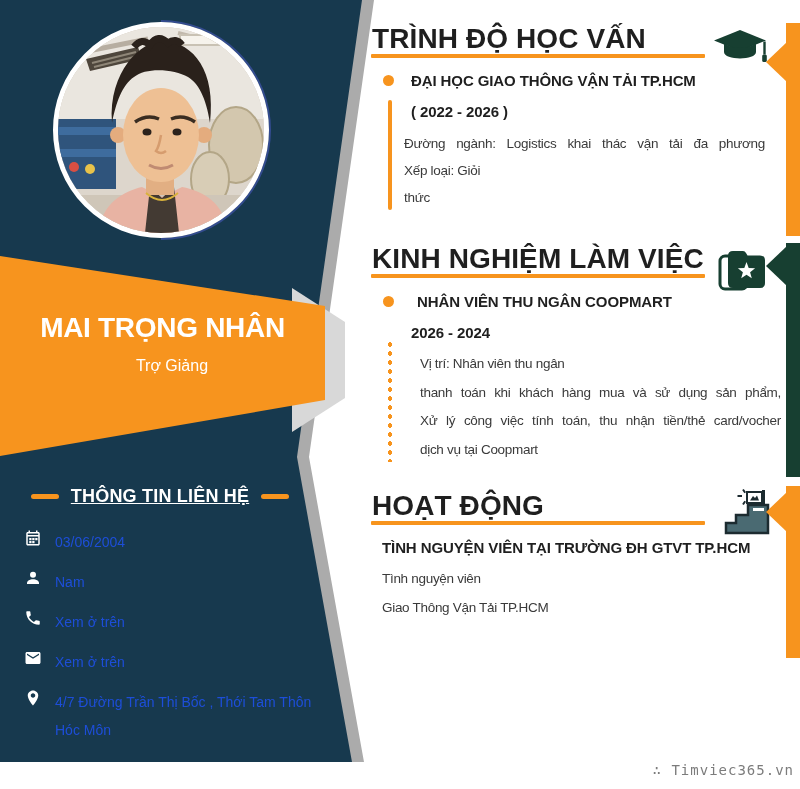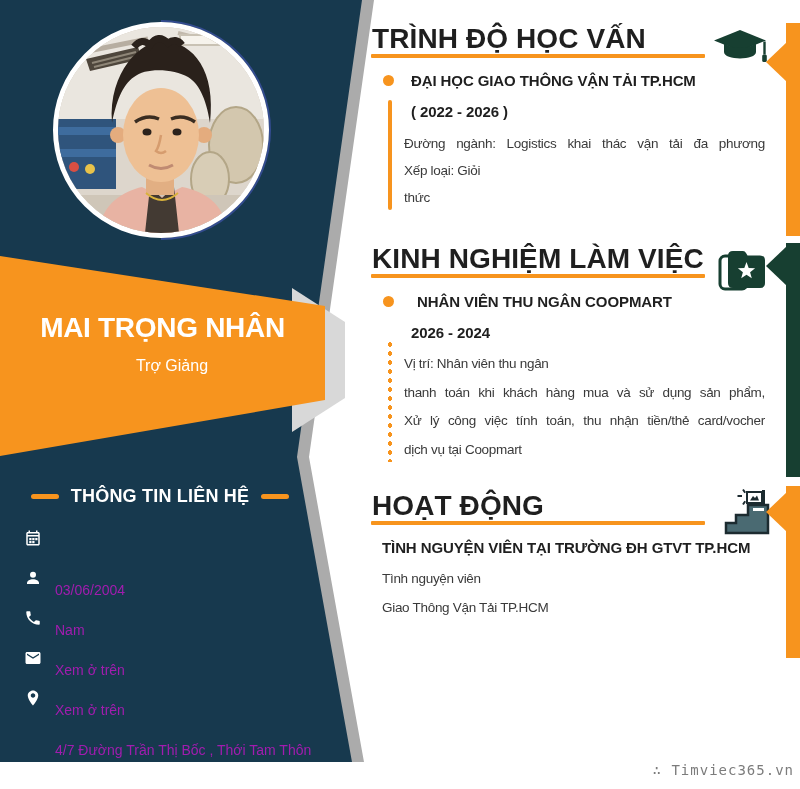--- a/index.html
+++ b/index.html
@@ -15,28 +15,28 @@
     font-size:28px;font-weight:bold;letter-spacing:-0.3px;line-height:40px;
   }
   .cv-title{
     left:0;top:354px;width:328px;text-align:center;color:#ffffff;
     font-size:16px;line-height:24px;margin-left:8px;
   }
   .contact-heading-row{
     left:0;top:483px;width:320px;display:flex;align-items:center;justify-content:center;gap:12px;
   }
   .contact-heading{
-    color:#ffffff;font-size:18px;font-weight:bold;letter-spacing:0.2px;line-height:26px;
+    color:#ffffff;font-size:18px;font-weight:bold;letter-spacing:0.2px;line-height:26px;text-decoration:underline;
   }
   .dash{width:28px;height:5px;border-radius:3px;background:#f7941e;}
   .contact-row{
     left:24px;width:290px;display:flex;align-items:flex-start;gap:13px;color:#ffffff;
   }
   .contact-icon{width:18px;height:18px;flex:0 0 18px;margin-top:1px;}
-  .contact-text{font-size:14px;line-height:28px;color:#a21caf;margin-top:48px;}
+  .contact-text{font-size:14px;line-height:28px;color:#1d4ed8;}
   
   .sec-heading{
     color:#1f1f1f;font-size:28px;font-weight:bold;letter-spacing:0.1px;line-height:28px;white-space:nowrap;
   }
   .sec-underline{height:4px;background:#f7941d;border-radius:1px;}
   .bullet{width:11px;height:11px;border-radius:50%;background:#f7941e;}
   .item-title{
     color:#1f1f1f;font-size:15px;font-weight:bold;letter-spacing:-0.1px;line-height:20px;white-space:nowrap;
   }
   .body-lines{color:#3a3a3a;font-size:13.5px;letter-spacing:-0.3px;}
@@ -199,21 +199,21 @@
 </svg>
 
 <div class="abs side-bar green" style="top:243px;height:234px;"></div>
 <div class="abs tri green" style="left:766px;top:246px;"></div>
 
 <div class="abs bullet" style="left:383px;top:296px;"></div>
 <div class="abs item-title" style="left:417px;top:292px;">NHÂN VIÊN THU NGÂN COOPMART</div>
 <div class="abs item-title" style="left:411px;top:323px;">2026 - 2024</div>
 <div class="abs vbar-dotted" style="left:387px;top:340px;height:122px;"></div>
 
-<div class="abs body-lines" style="left:404px;top:350px;width:361px;line-height:28.5px;">
+<div class="abs body-lines" style="left:420px;top:350px;width:361px;line-height:28.5px;">
   <div>Vị trí: Nhân viên thu ngân</div>
   <div class="just">thanh toán khi khách hàng mua và sử dụng sản phẩm,</div>
   <div class="just">Xử lý công việc tính toán, thu nhận tiền/thẻ card/vocher</div>
   <div>dịch vụ tại Coopmart</div>
 </div>
 
 <div class="abs sec-heading" style="left:372px;top:492px;">HOẠT ĐỘNG</div>
 <div class="abs sec-underline" style="left:371px;top:521px;width:334px;"></div>
 
 <svg class="abs" style="left:722px;top:487px;" width="54" height="48" viewBox="0 0 54 48">

